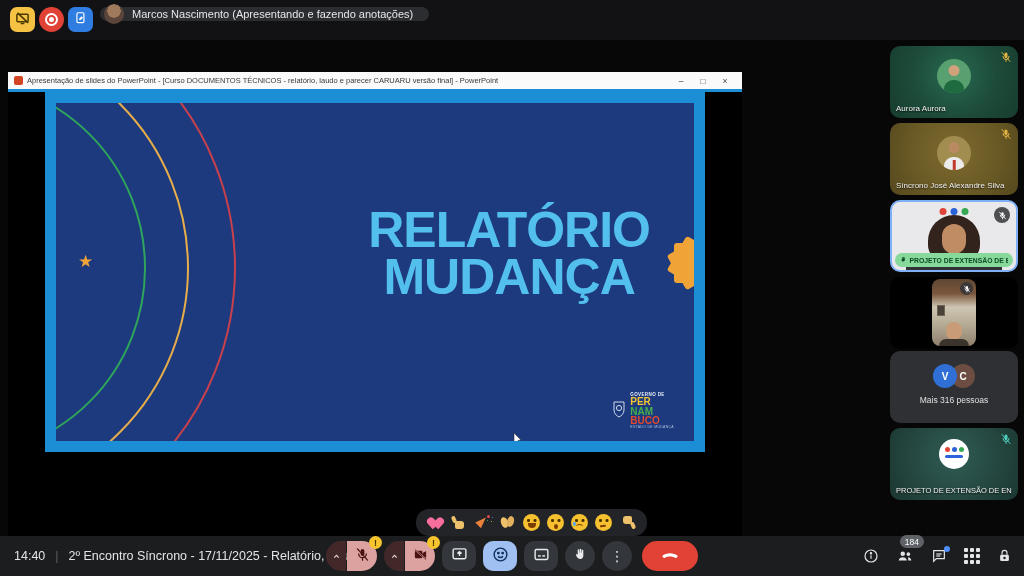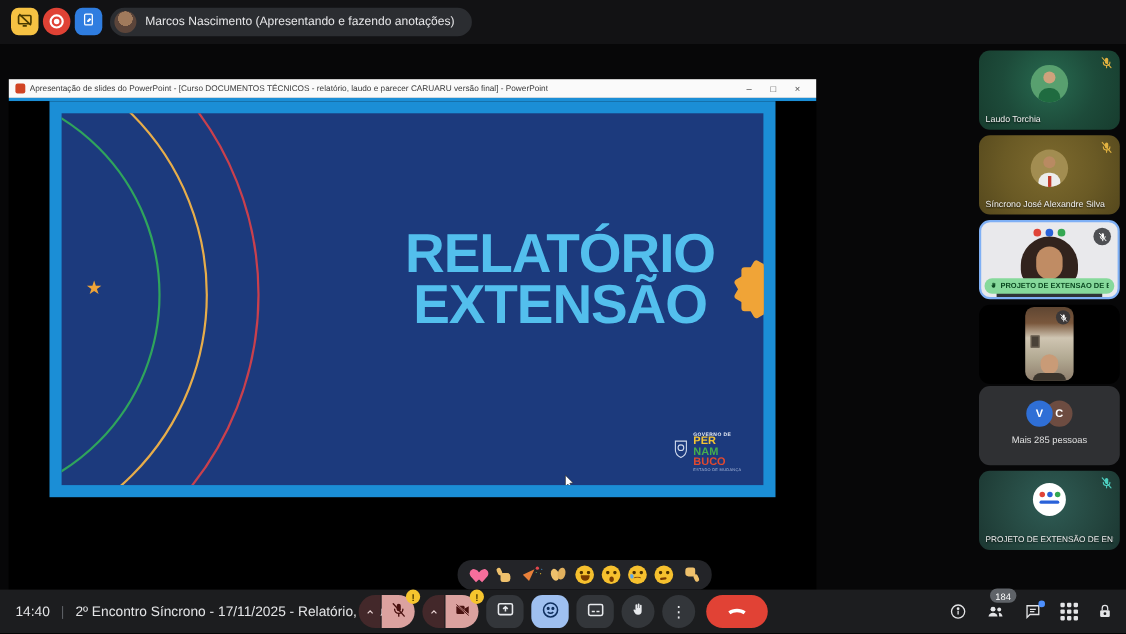--- a/index.html
+++ b/index.html
@@ -8,21 +8,21 @@
           font-family:"Liberation Sans",sans-serif;color:#e8eaed}
   
   .topbar{position:absolute;left:0;top:0;right:0;height:40px;background:#121214}
   .tb-btn{position:absolute;top:7px;width:25px;height:25px;border-radius:7px;border:none;
           display:flex;align-items:center;justify-content:center;cursor:pointer}
   .tb-yellow{left:10px;background:#f6c243}
   .tb-red{left:39px;background:#e04235;border-radius:50%}
   .tb-blue{left:68px;background:#2f7de0}
   .rec-ring{width:13px;height:13px;border:2px solid #fff;border-radius:50%;position:relative}
   .rec-ring::after{content:"";position:absolute;inset:2px;background:#fff;border-radius:50%}
-  .presenter-pill{position:absolute;left:100px;top:7px;height:26px;border-radius:13px;background:#2b2d31;
+  .presenter-pill{position:absolute;left:100px;top:7px;height:14px;border-radius:13px;background:#2b2d31;
           display:flex;align-items:center;gap:8px;padding:0 16px 0 4px}
   .presenter-pill .avatar{width:20px;height:20px;border-radius:50%;
           background:radial-gradient(circle at 50% 35%,#a07a5c 0 40%,#5c453a 41% 100%)}
   .presenter-pill span{font-size:11px;color:#e6e6e8;white-space:nowrap}
   
   .ppt{position:absolute;left:8px;top:72px;width:734px;height:486px;background:#000}
   .ppt-titlebar{position:absolute;left:0;top:0;right:0;height:17px;background:#fafafa;
           display:flex;align-items:center;gap:4px;padding:0 6px}
   .ppt-ico{width:9px;height:9px;border-radius:2px;background:#d14424;flex:none}
   .ppt-title{font-size:7.5px;color:#3a3a3a;white-space:nowrap;overflow:hidden}
@@ -212,21 +212,21 @@
           <div class="arc arc-yellow"></div>
           <div class="arc arc-green"></div>
           <div class="slide-star">★</div>
           <div class="burst">
               <s></s>
               <s></s>
               <s></s>
             </div>
           <div class="slide-title">
             <div>RELATÓRIO</div>
-            <div>EXTENSÃO</div>
+            <div>MUDANÇA</div>
           </div>
           <div class="gov-logo">
             <span>
               <svg width="14" height="18" viewBox="0 0 14 18" fill="none" stroke="#cfd9ec" stroke-width="1">
                 <path d="M2 2h10v8c0 4-3 6-5 7-2-1-5-3-5-7z"></path>
                   <circle cx="7" cy="8" r="2.6"></circle>
               </svg>
             </span>
             <div class="gov-col">
               <div class="gov-hdr">GOVERNO DE</div>
@@ -265,21 +265,21 @@
         <span class="bd"></span>
       </div>
     <span class="mic-badge">
       <svg width="12" height="12" viewBox="0 0 24 24" fill="none" stroke="#e3b341" stroke-width="2" stroke-linecap="round">
         <rect x="9" y="3" width="6" height="11" rx="3" fill="#e3b341" stroke="none"></rect>
           <path d="M6 11a6 6 0 0 0 12 0"></path>
           <line x1="12" y1="17" x2="12" y2="21"></line>
           <line x1="4" y1="3" x2="20" y2="21"></line>
       </svg>
     </span>
-    <span class="name">Laudo Torchia</span>
+    <span class="name">Aurora Aurora</span>
   </div>
 
   <div class="tile t2">
     <div class="av">
         <span class="hd"></span>
         <span class="bd"></span>
         <span class="tie"></span>
       </div>
     <span class="mic-badge">
       <svg width="12" height="12" viewBox="0 0 24 24" fill="none" stroke="#e3b341" stroke-width="2" stroke-linecap="round">
@@ -333,21 +333,21 @@
         </svg>
       </span>
     </div>
   </div>
 
   <div class="tile t5">
     <div class="duo">
       <span class="cir v">V</span>
       <span class="cir c">C</span>
     </div>
-    <div class="more">Mais 285 pessoas</div>
+    <div class="more">Mais 316 pessoas</div>
   </div>
 
   <div class="tile t6">
     <div class="av6">
       <span class="d" style="left:6px;background:#e04438"></span>
       <span class="d" style="left:13px;background:#2a62d9"></span>
       <span class="d" style="left:20px;background:#35a853"></span>
       <span class="bar"></span>
     </div>
     <span class="mic-badge">

